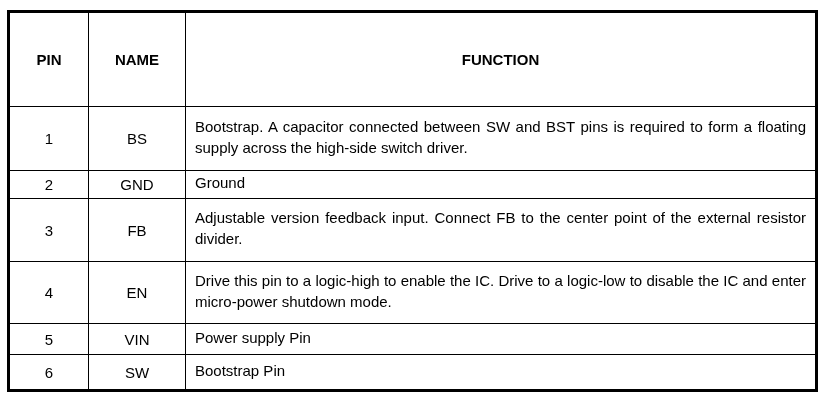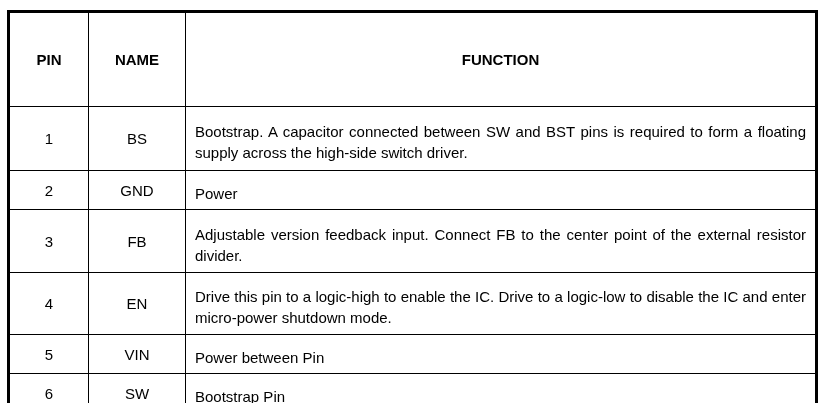--- a/index.html
+++ b/index.html
@@ -46,21 +46,21 @@
     font-weight: bold;
     font-size: 16px;
     text-align: center;
   }
   td.c-pin, td.c-name {
     text-align: center;
     padding: 2px 4px;
   }
   td.c-func {
     text-align: justify;
-    padding: 12px 9px 5px 9px;
+    padding: 1px 9px 5px 9px;
   }
   
   tbody tr:nth-child(1) { height: 64px; }
   tbody tr:nth-child(2) { height: 28px; }
   tbody tr:nth-child(3) { height: 63px; }
   tbody tr:nth-child(4) { height: 62px; }
   tbody tr:nth-child(5) { height: 31px; }
   tbody tr:nth-child(6) { height: 36px; }
 </style>
 </head>
@@ -82,36 +82,36 @@
     </thead>
     <tbody>
       <tr>
         <td class="c-pin">1</td>
         <td class="c-name">BS</td>
         <td class="c-func">Bootstrap. A capacitor connected between SW and BST pins is required to form a floating supply across the high-side switch driver.</td>
       </tr>
       <tr>
         <td class="c-pin">2</td>
         <td class="c-name">GND</td>
-        <td class="c-func">Power</td>
+        <td class="c-func">Ground</td>
       </tr>
       <tr>
         <td class="c-pin">3</td>
         <td class="c-name">FB</td>
         <td class="c-func">Adjustable version feedback input. Connect FB to the center point of the external resistor divider.</td>
       </tr>
       <tr>
         <td class="c-pin">4</td>
         <td class="c-name">EN</td>
         <td class="c-func">Drive this pin to a logic-high to enable the IC. Drive to a logic-low to disable the IC and enter micro-power shutdown mode.</td>
       </tr>
       <tr>
         <td class="c-pin">5</td>
         <td class="c-name">VIN</td>
-        <td class="c-func">Power between Pin</td>
+        <td class="c-func">Power supply Pin</td>
       </tr>
       <tr>
         <td class="c-pin">6</td>
         <td class="c-name">SW</td>
         <td class="c-func">Bootstrap Pin</td>
       </tr>
     </tbody>
   </table>
 </div>
 

